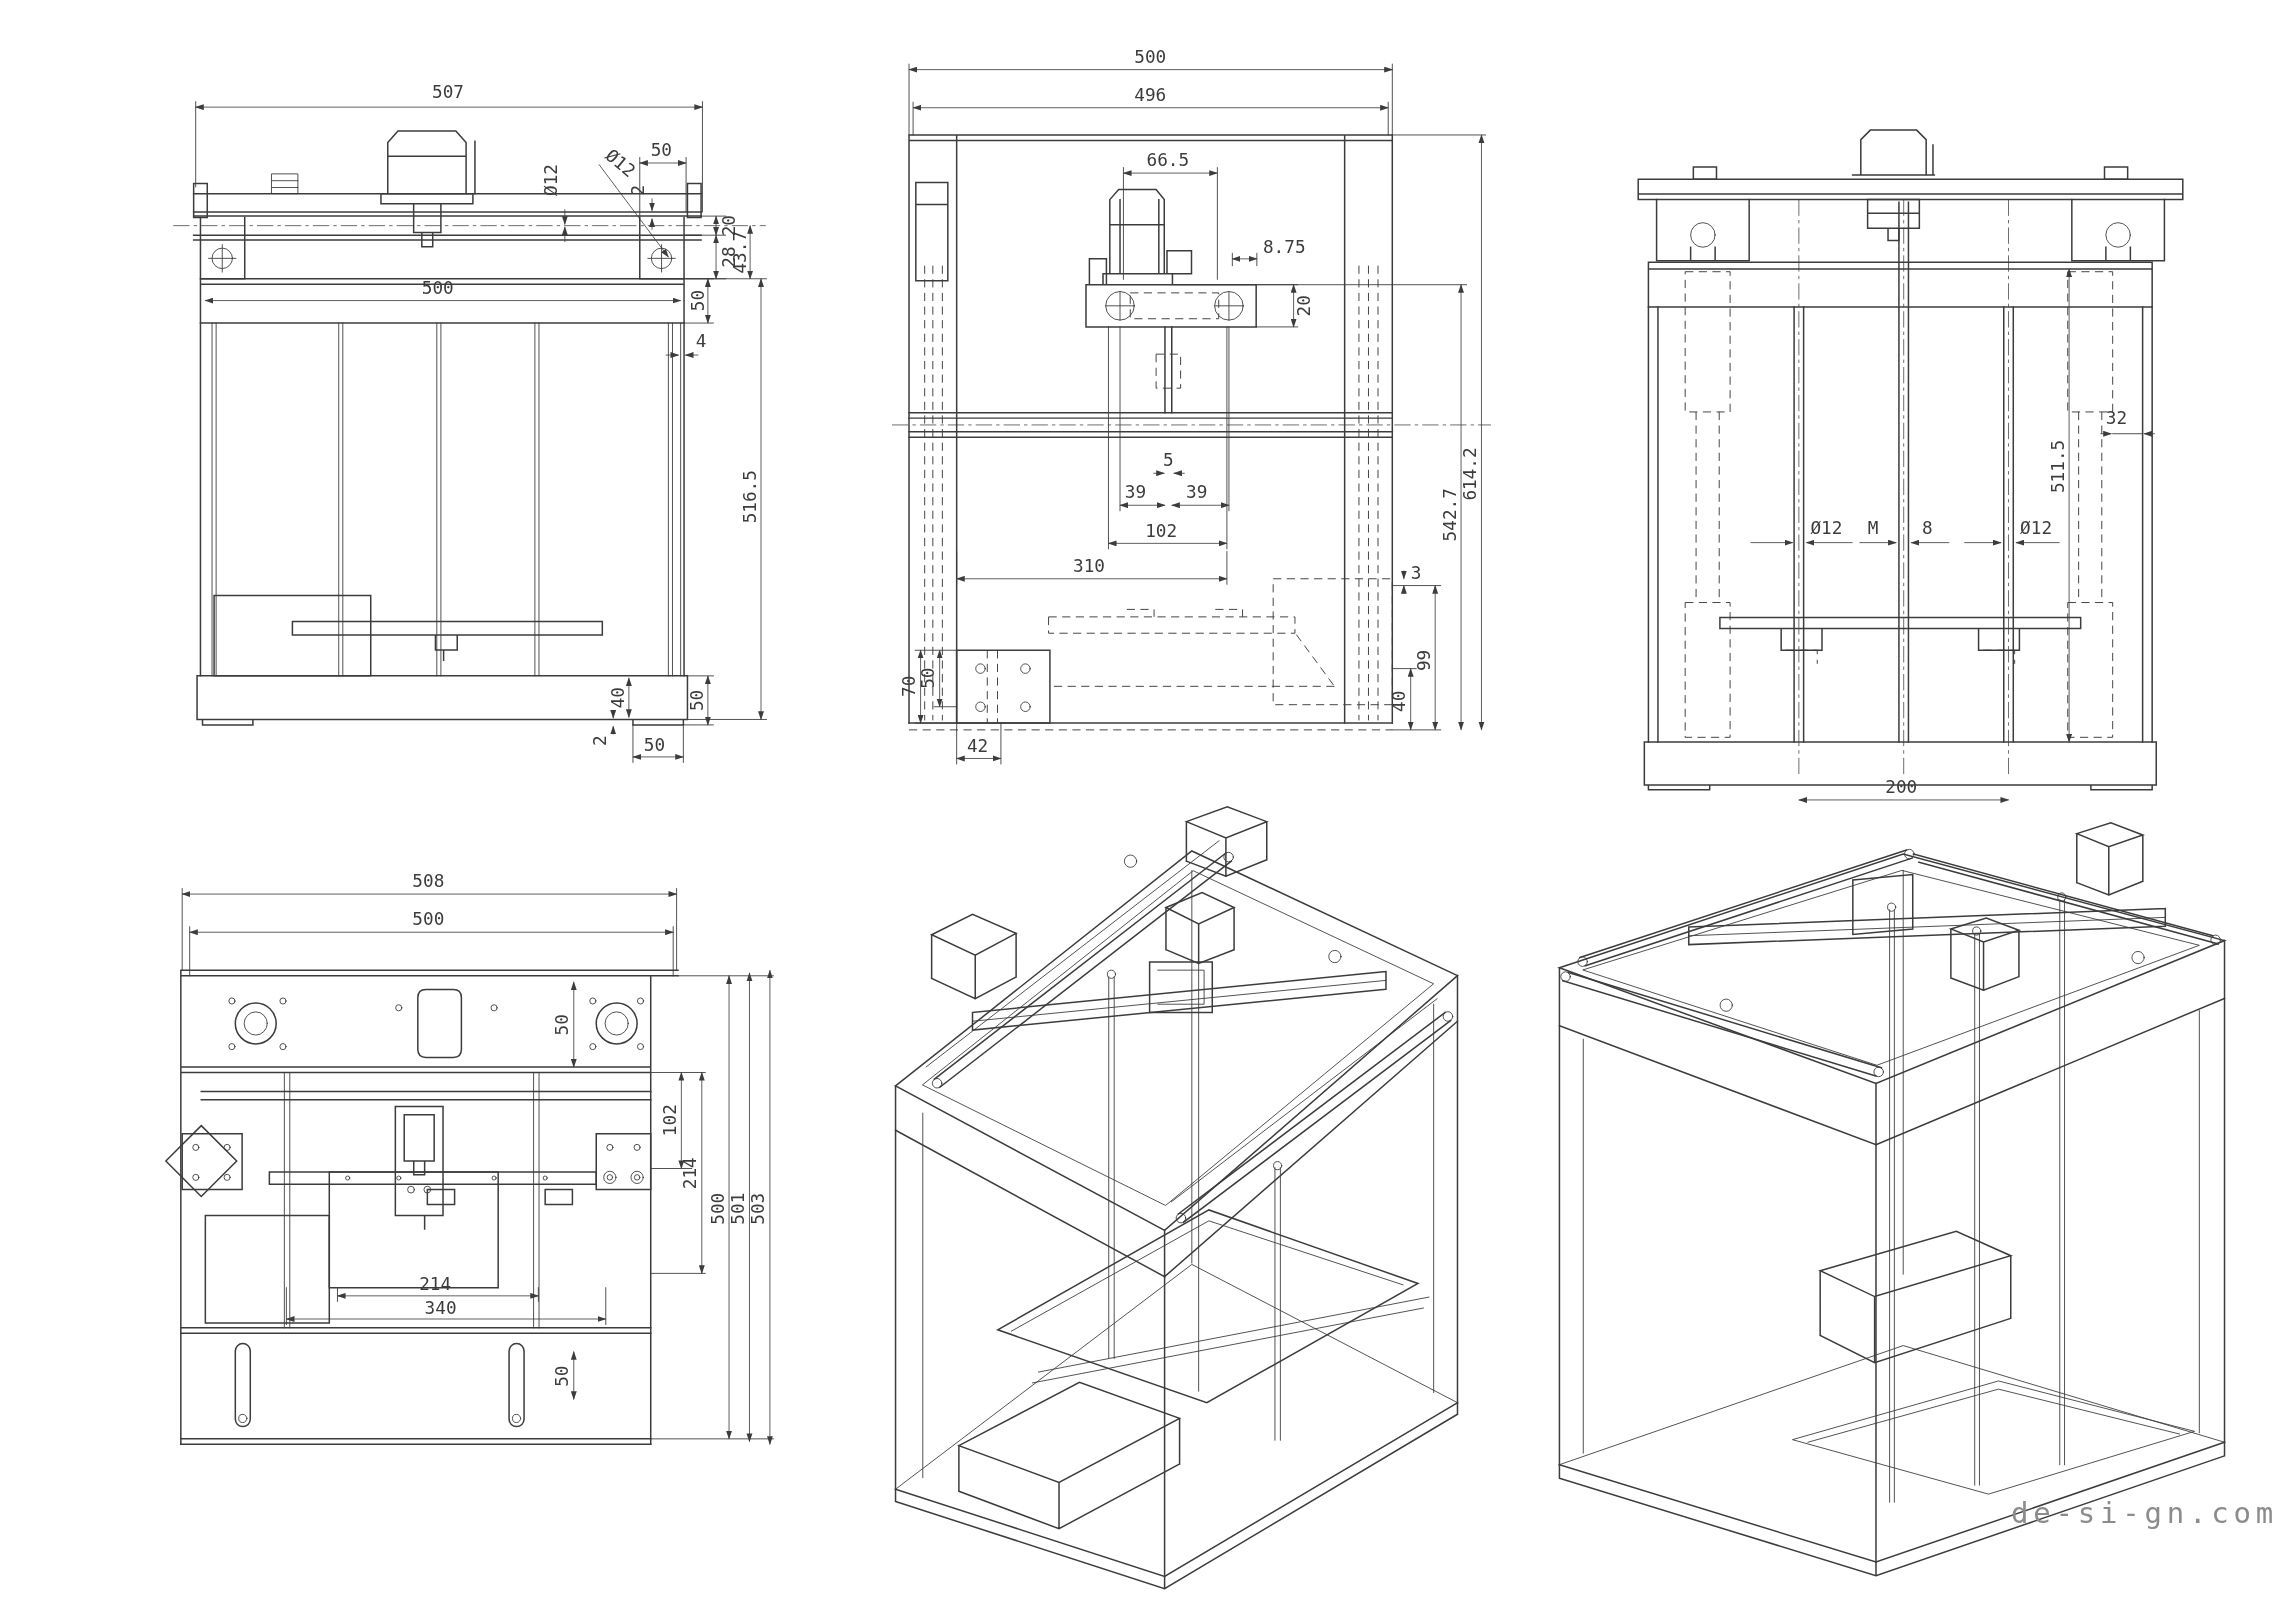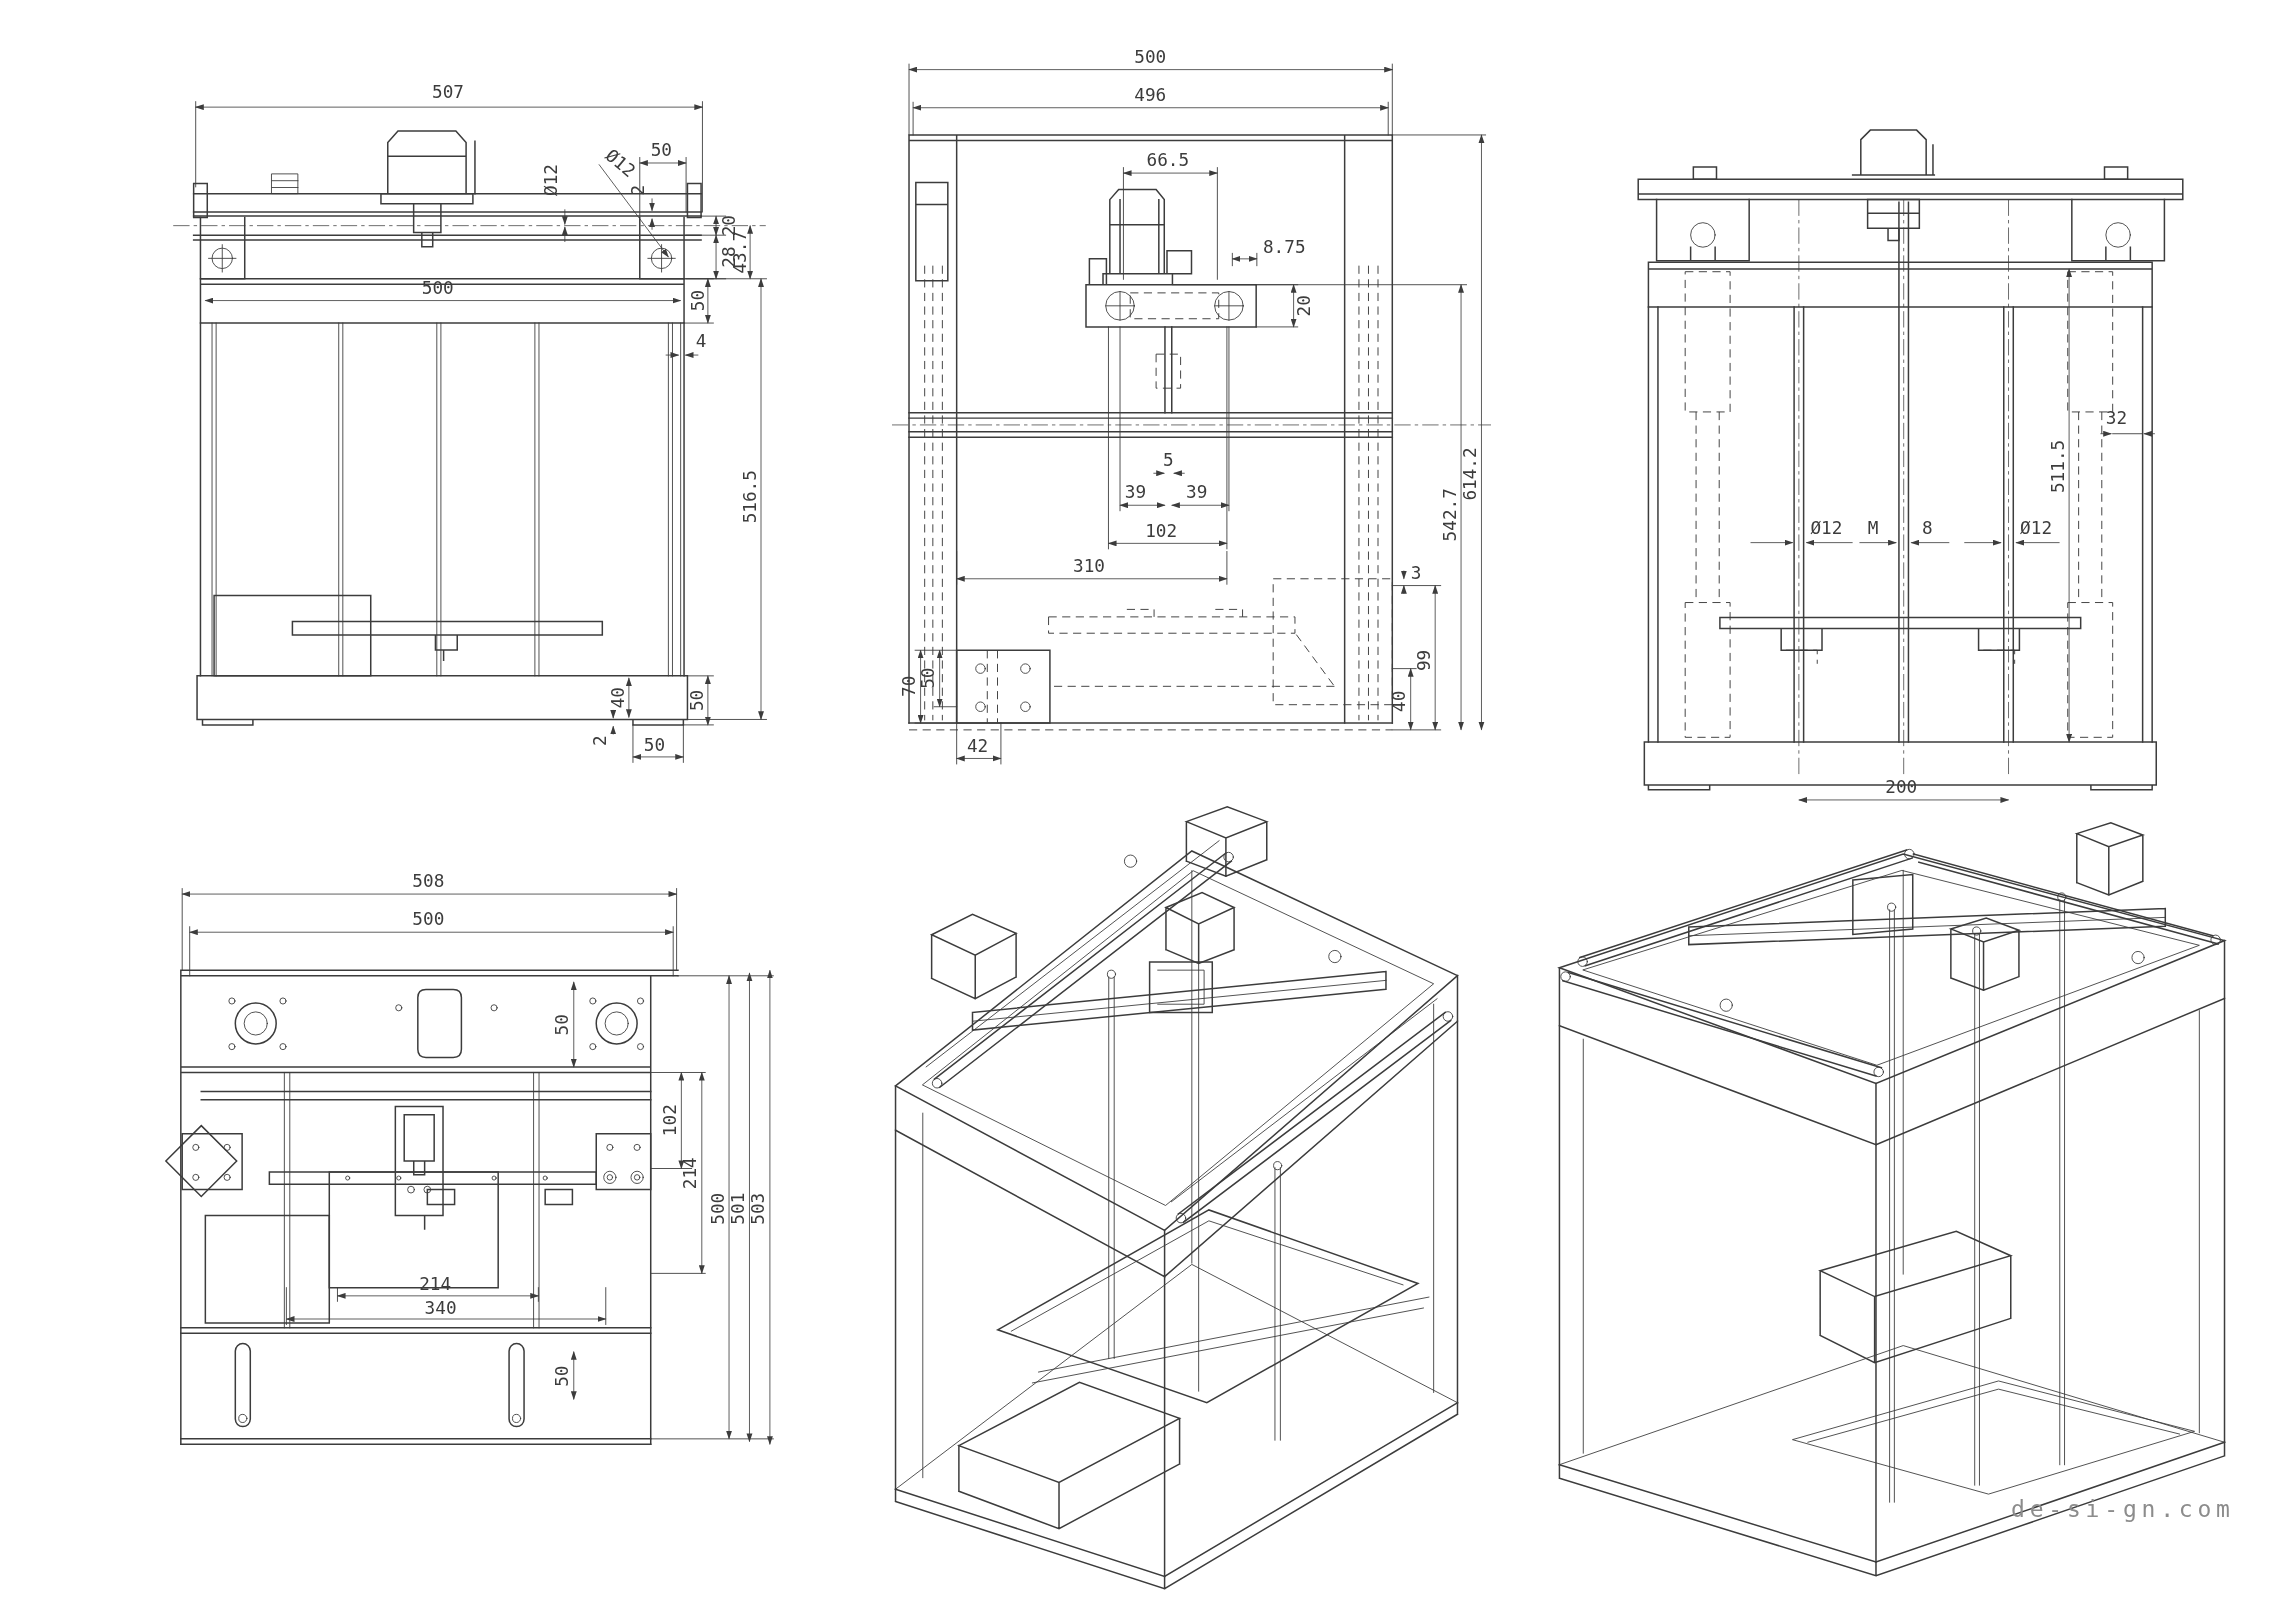--- a/index.html
+++ b/index.html
@@ -5,21 +5,21 @@
   html,body{margin:0;padding:0;background:#ffffff;}
   #sheet{position:relative;width:2295px;height:1624px;background:#ffffff;overflow:hidden;
          font-family:"DejaVu Sans Mono", monospace;}
   svg{position:absolute;overflow:visible;}
   .s{fill:none;stroke:#3c3c3c;stroke-width:2.2;stroke-linecap:square;}
   .t{fill:none;stroke:#3c3c3c;stroke-width:1.3;stroke-linecap:square;}
   .d{fill:none;stroke:#3c3c3c;stroke-width:1.2;}
   .h{fill:none;stroke:#3c3c3c;stroke-width:1.4;stroke-dasharray:12 8;}
   .c{fill:none;stroke:#3c3c3c;stroke-width:1.1;stroke-dasharray:24 6 5 6;}
   text{font-family:"DejaVu Sans Mono", monospace;font-size:26px;fill:#3c3c3c;}
-  #watermark{position:absolute;left:2011px;top:1496px;color:#8c8c8c;font-size:23px;
+  #watermark{position:absolute;left:2011px;top:1496px;color:#8c8c8c;font-size:29px;
              letter-spacing:4.8px;font-family:"DejaVu Sans Mono", monospace;}
 </style>
 </head>
 <body>
 
 <div id="sheet">
 
 <svg style="left:163px;top:54px;" width="613" height="722" viewBox="0 0 900 1060">
   <defs>
     <marker id="ar1" viewBox="0 0 12 8" refX="11" refY="4" markerWidth="13" markerHeight="9" orient="auto-start-reverse" markerUnits="userSpaceOnUse">

